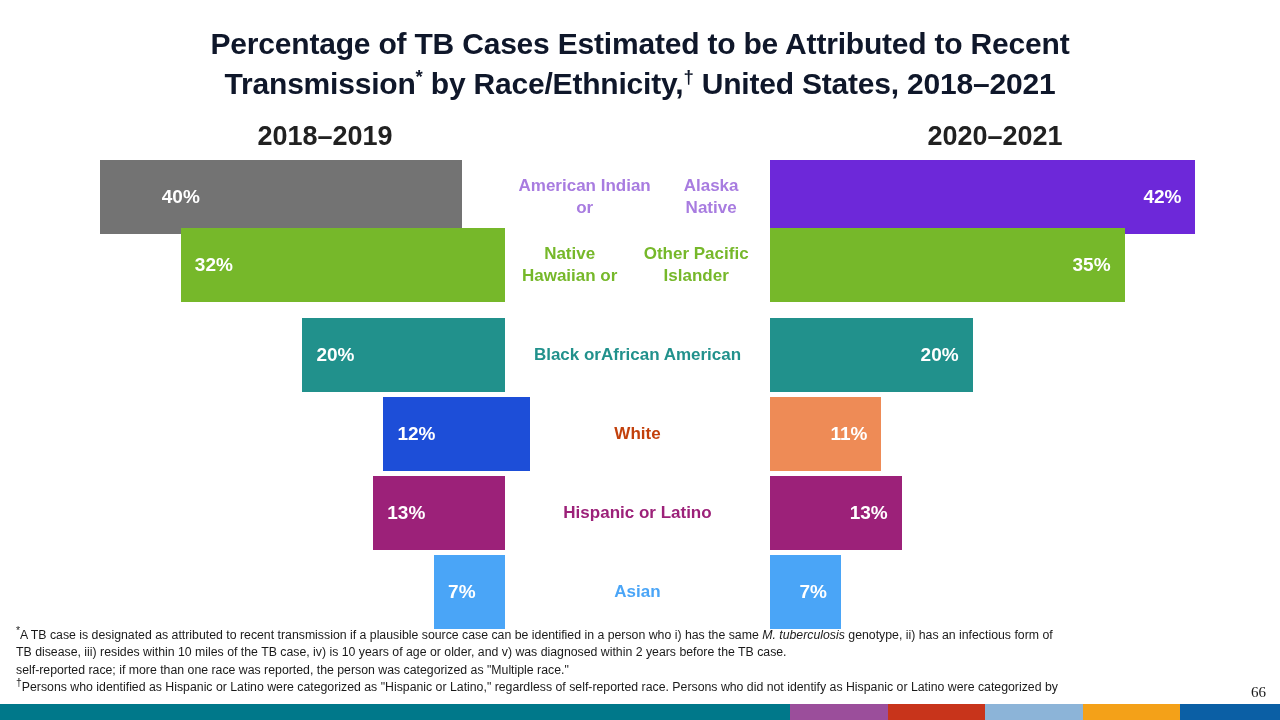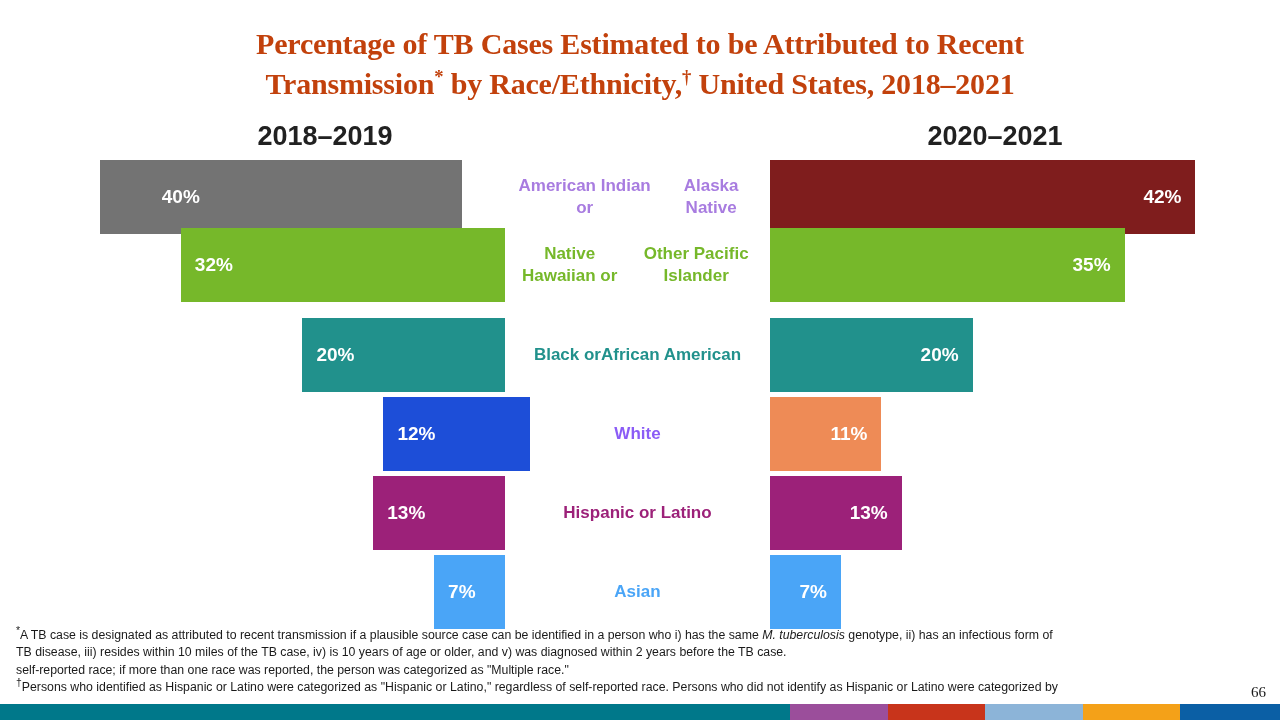--- a/index.html
+++ b/index.html
@@ -130,39 +130,39 @@
     bottom: 0;
     width: 1280px;
     height: 16px;
     display: flex;
   }
   #bottom-strip .strip-seg { height: 16px; }
 </style>
 </head>
 <body>
 
-<div id="slide-title" style="color: #c2410c; font-family: Liberation Serif, serif;">
+<div id="slide-title" style="color: #0f172a;">
   <span>Percentage of TB Cases Estimated to be Attributed to Recent</span><br>
   <span>Transmission</span><sup>*</sup><span> by Race/Ethnicity,</span><sup>†</sup><span> United States, 2018–2021</span>
 </div>
 
 <div id="header-left" class="panel-header">2018–2019</div>
 <div id="header-right" class="panel-header">2020–2021</div>
 
 <div id="chart-area">
     <div class="bar-row" style="top: 0px;">
       <div class="bar left" style="background: #737373; width: 362px; left: 99.8px; padding-left: 48px;">
         <span class="bar-value">40%</span>
       </div>
       <div class="category-label" style="color: rgb(168, 124, 224);">
         <span>American Indian or</span>
         <br>
         <span>Alaska Native</span>
       </div>
-      <div class="bar right" style="background: #7f1d1d; width: 425.46px; left: 770px;">
+      <div class="bar right" style="background: #6d28d9; width: 425.46px; left: 770px;">
         <span class="bar-value">42%</span>
       </div>
     </div>
     <div class="bar-row" style="top: 68px;">
       <div class="bar left" style="background: rgb(118, 184, 42); width: 324.16px; left: 180.84px;">
         <span class="bar-value">32%</span>
       </div>
       <div class="category-label" style="color: rgb(118, 184, 42);">
         <span>Native Hawaiian or</span>
         <br>
@@ -182,21 +182,21 @@
         <span>African American</span>
       </div>
       <div class="bar right" style="background: rgb(33, 145, 140); width: 202.6px; left: 770px;">
         <span class="bar-value">20%</span>
       </div>
     </div>
     <div class="bar-row" style="top: 237px;">
       <div class="bar left" style="background: #1d4ed8; width: 147px; left: 383.44px;">
         <span class="bar-value">12%</span>
       </div>
-      <div class="category-label" style="color: #8b5cf6;">
+      <div class="category-label" style="color: #c2410c;">
         <span>White</span>
       </div>
       <div class="bar right" style="background: rgb(238, 139, 86); width: 111.43px; left: 770px;">
         <span class="bar-value">11%</span>
       </div>
     </div>
     <div class="bar-row" style="top: 316px;">
       <div class="bar left" style="background: rgb(156, 33, 121); width: 131.69px; left: 373.31px;">
         <span class="bar-value">13%</span>
       </div>

